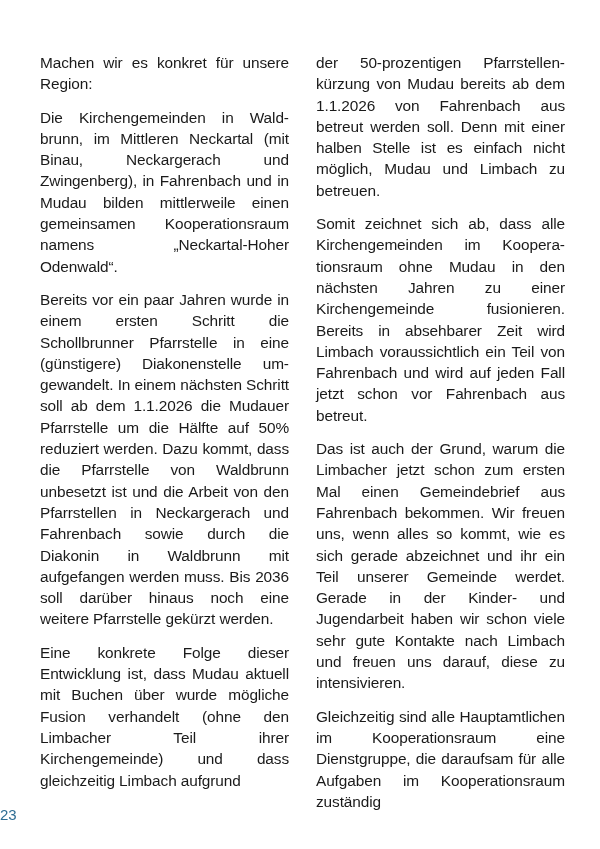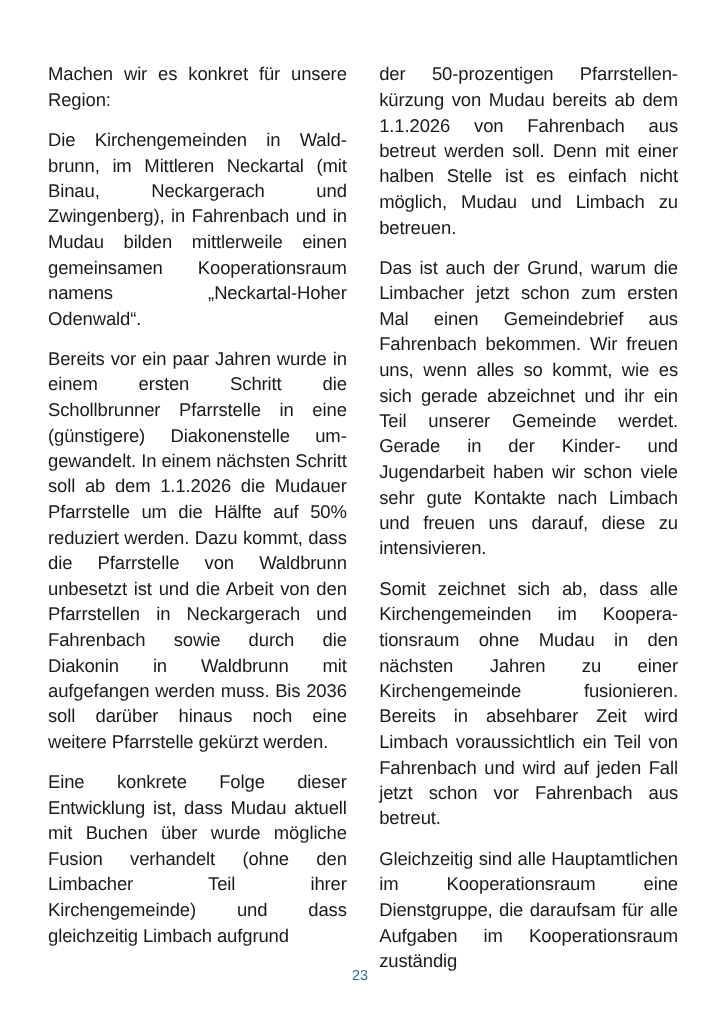--- a/index.html
+++ b/index.html
@@ -13,35 +13,35 @@
     font-family: "Liberation Sans", sans-serif;
     font-size: 15.4px;
     line-height: 21.3px;
     color: #1a1a1a;
     text-align: justify;
     hyphens: manual;
     letter-spacing: -0.1px;
   }
   .pagenum {
     position: absolute; left: 0; width: 600px; top: 806px;
-    text-align: center;
+    text-align: left;
     font-family: "Liberation Sans", sans-serif;
-    font-size: 12px; color: #2f6e94;
+    font-size: 15px; color: #2f6e94;
   }
 </style>
 </head>
 <body>
 
 <div class="page">
   <div class="col left">
     <p>Machen wir es konkret für unsere Region:</p>
     <p>Die Kirchengemeinden in Wald­brunn, im Mittleren Neckartal (mit Binau, Neckargerach und Zwingenberg), in Fahrenbach und in Mudau bilden mittlerweile einen gemeinsamen Koopera­tionsraum namens „Neckartal-Hoher Odenwald“.</p>
     <p>Bereits vor ein paar Jahren wurde in einem ersten Schritt die Schollbrunner Pfarrstelle in eine (günstigere) Diakonenstelle um­gewandelt. In einem nächsten Schritt soll ab dem 1.1.2026 die Mudauer Pfarrstelle um die Hälfte auf 50% reduziert werden. Dazu kommt, dass die Pfarrstelle von Waldbrunn unbesetzt ist und die Arbeit von den Pfarrstellen in Neckargerach und Fahrenbach sowie durch die Diakonin in Waldbrunn mit aufgefangen werden muss. Bis 2036 soll darüber hinaus noch eine weitere Pfarrstelle gekürzt werden.</p>
     <p>Eine konkrete Folge dieser Entwicklung ist, dass Mudau aktuell mit Buchen über wurde mögliche Fusion verhandelt (ohne den Limbacher Teil ihrer Kirchengemeinde) und dass gleichzeitig Limbach aufgrund</p>
   </div>
   <div class="col right">
     <p>der 50-prozentigen Pfarrstellen­kürzung von Mudau bereits ab dem 1.1.2026 von Fahrenbach aus betreut werden soll. Denn mit einer halben Stelle ist es einfach nicht möglich, Mudau und Limbach zu betreuen.</p>
+    <p>Somit zeichnet sich ab, dass alle Kirchengemeinden im Koopera­tionsraum ohne Mudau in den nächsten Jahren zu einer Kirchengemeinde fusionieren. Bereits in absehbarer Zeit wird Limbach voraussichtlich ein Teil von Fahrenbach und wird auf jeden Fall jetzt schon vor Fahrenbach aus betreut.</p>
     <p>Das ist auch der Grund, warum die Limbacher jetzt schon zum ersten Mal einen Gemeindebrief aus Fahrenbach bekommen. Wir freuen uns, wenn alles so kommt, wie es sich gerade abzeichnet und ihr ein Teil unserer Gemeinde werdet. Gerade in der Kinder- und Jugendarbeit haben wir schon viele sehr gute Kontakte nach Limbach und freuen uns darauf, diese zu intensivieren.</p>
-    <p>Somit zeichnet sich ab, dass alle Kirchengemeinden im Koopera­tionsraum ohne Mudau in den nächsten Jahren zu einer Kirchengemeinde fusionieren. Bereits in absehbarer Zeit wird Limbach voraussichtlich ein Teil von Fahrenbach und wird auf jeden Fall jetzt schon vor Fahrenbach aus betreut.</p>
     <p>Gleichzeitig sind alle Haupt­amtlichen im Kooperationsraum eine Dienstgruppe, die darauf­sam für alle Aufgaben im Kooperationsraum zuständig</p>
   </div>
   <div class="pagenum">23</div>
 </div>
 
 </body></html>

